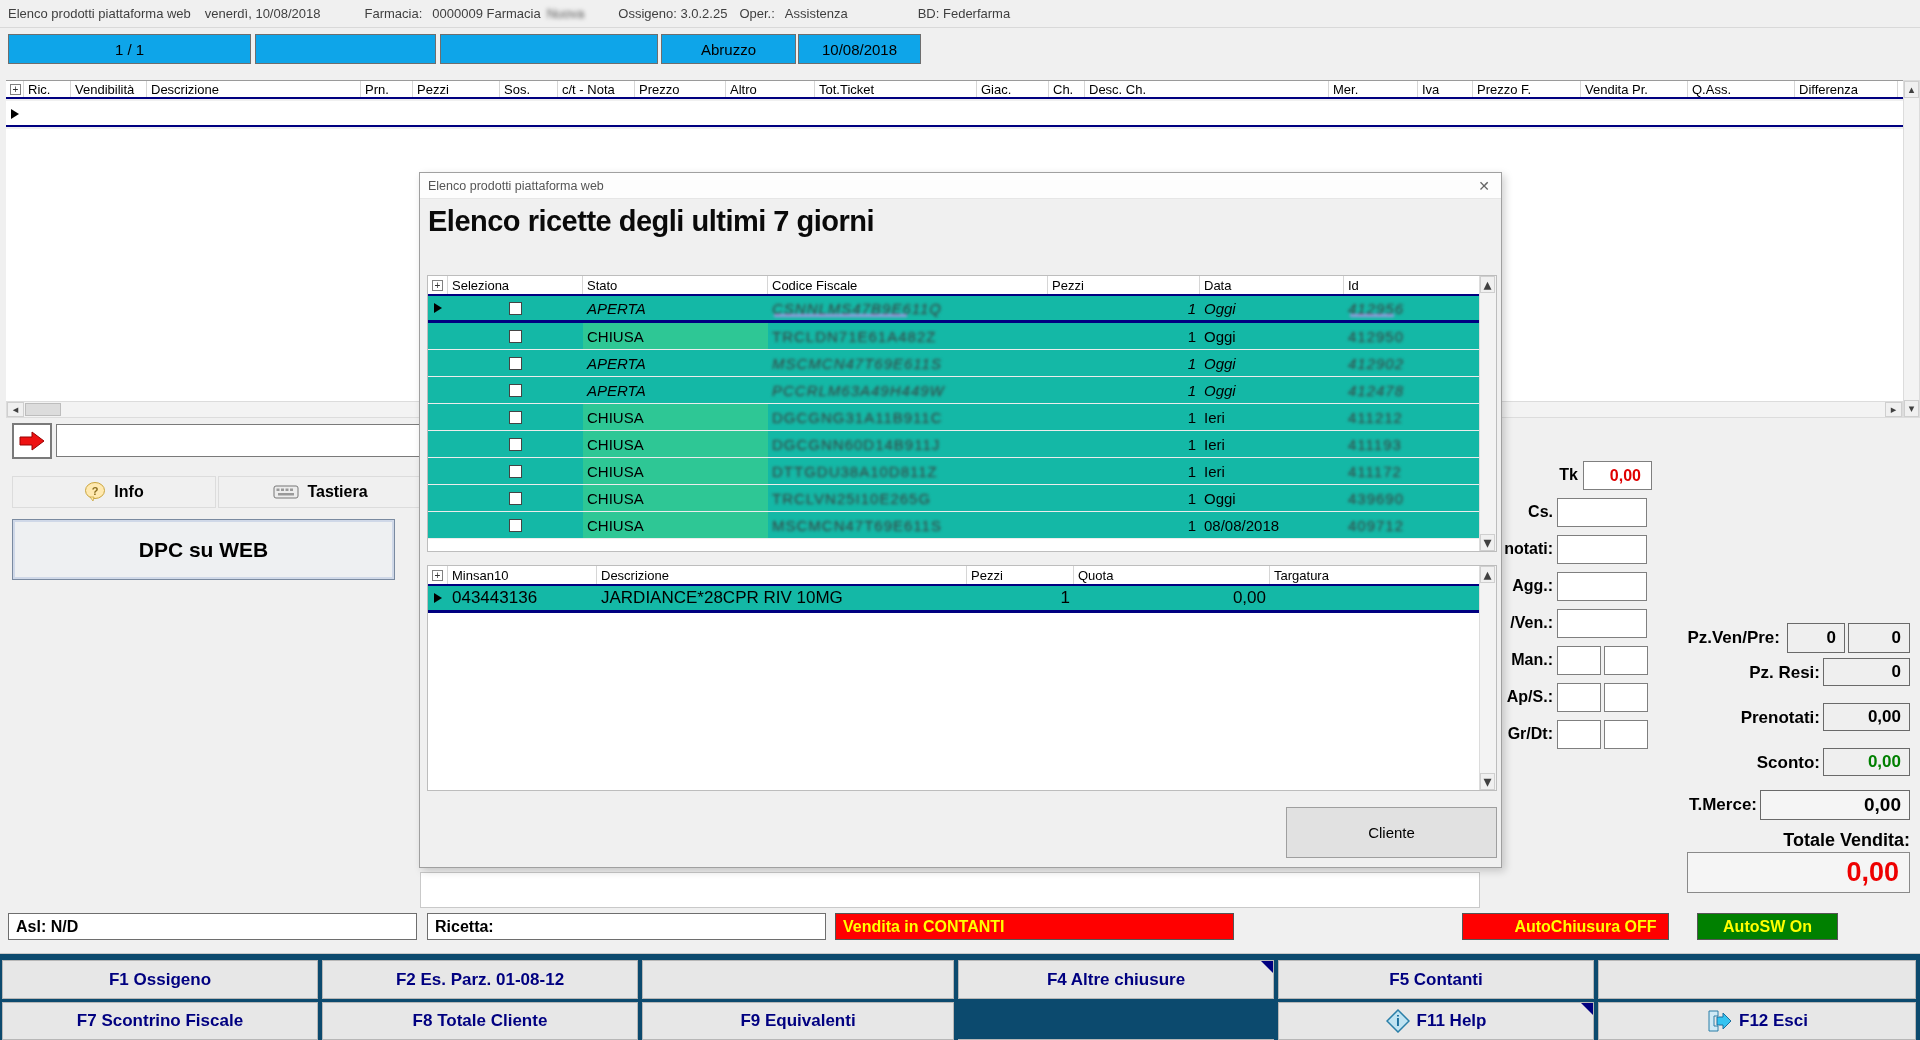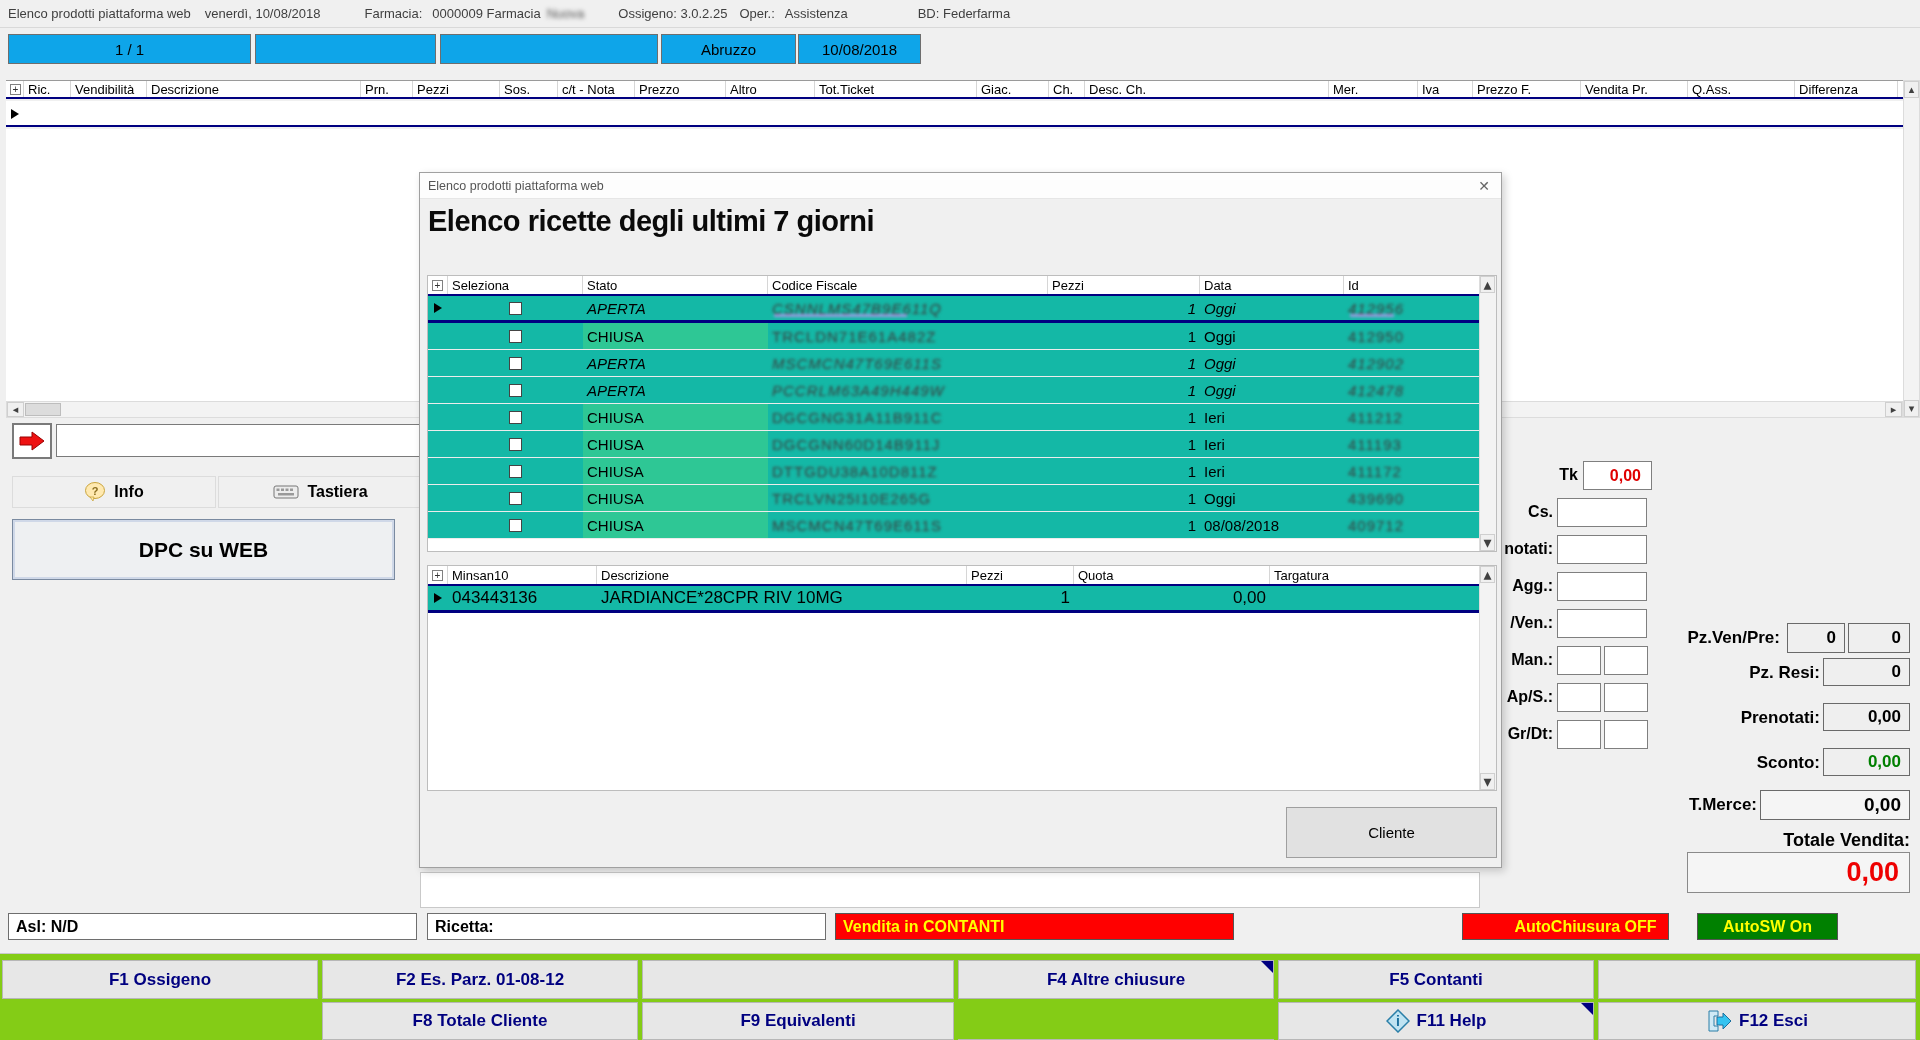--- a/index.html
+++ b/index.html
@@ -51,21 +51,21 @@
   #white-strip { position:absolute; left:420px; top:872px; width:1060px; height:36px; background:#fff; border:1px solid #c9c9c9; z-index:1; }
 
   
   .status-box { position:absolute; height:27px; background:#fff; border:1px solid #6e6e6e; font-size:16px; font-weight:bold; color:#000; display:flex; align-items:center; padding:0 7px; z-index:5; }
   .badge { position:absolute; height:27px; font-size:16px; font-weight:bold; color:#ffff00; display:flex; align-items:center; z-index:5; border:1px solid #555; }
   #badge-vendita { background:#ff0000; padding-left:7px; }
   #badge-autochiusura { background:#ff0000; justify-content:center; }
   #badge-autosw { background:#008000; justify-content:center; }
 
   
-  #fkeys { position:absolute; left:0; top:953px; width:1920px; height:87px; background:#84cc16; border-top:1px solid #c9c9c9; }
+  #fkeys { position:absolute; left:0; top:953px; width:1920px; height:87px; background:#0c4a6e; border-top:1px solid #c9c9c9; }
   .fkey { position:absolute; background:#e7e7e7; border:1px solid #b7b7b7; display:flex; align-items:center; justify-content:center; gap:7px; font-size:17px; font-weight:bold; color:#000080; overflow:hidden; }
   .fkey .notch { position:absolute; top:0; right:0; width:0; height:0; border-top:12px solid #000080; border-left:12px solid transparent; }
 
   
   #dialog { position:absolute; left:419px; top:172px; width:1083px; height:696px; background:#f0f0f0; border:1px solid #a0a0a0; box-shadow:3px 3px 8px rgba(0,0,0,.18); z-index:20; }
   #dialog-titlebar { position:absolute; left:0; top:0; width:100%; height:26px; background:#fdfdfd; border-bottom:1px solid #e6e6e6; display:flex; align-items:center; padding:0 8px; font-size:12.5px; color:#555; }
   #dialog-close { position:absolute; right:8px; top:4px; width:18px; height:18px; display:flex; align-items:center; justify-content:center; color:#666; font-size:14px; }
   #dialog-heading { position:absolute; left:8px; top:32px; font-size:29px; font-weight:bold; color:#0a0a0a; letter-spacing:-0.5px; }
 
   .dlg-table { position:absolute; background:#fff; border:1px solid #bdbdbd; }
@@ -246,20 +246,23 @@
       <div class="fkey" style="left: 958px; top: 6px; width: 316px; height: 39px;">
         <span>F4 Altre chiusure</span>
         <div class="notch"></div>
       </div>
       <div class="fkey" style="left: 1278px; top: 6px; width: 316px; height: 39px;">
         <span>F5 Contanti</span>
       </div>
       <div class="fkey" style="left: 1598px; top: 6px; width: 318px; height: 39px;">
         <span></span>
       </div>
+      <div class="fkey" style="left: 2px; top: 48px; width: 316px; height: 38px;">
+        <span>F7 Scontrino Fiscale</span>
+      </div>
       <div class="fkey" style="left: 322px; top: 48px; width: 316px; height: 38px;">
         <span>F8 Totale Cliente</span>
       </div>
       <div class="fkey" style="left: 642px; top: 48px; width: 312px; height: 38px;">
         <span>F9 Equivalenti</span>
       </div>
       <div class="fkey" style="left: 958px; top: 48px; width: 316px; height: 38px; margin-top: 37px;">
         <span>F10 Altro</span>
         <div class="notch"></div>
       </div>

